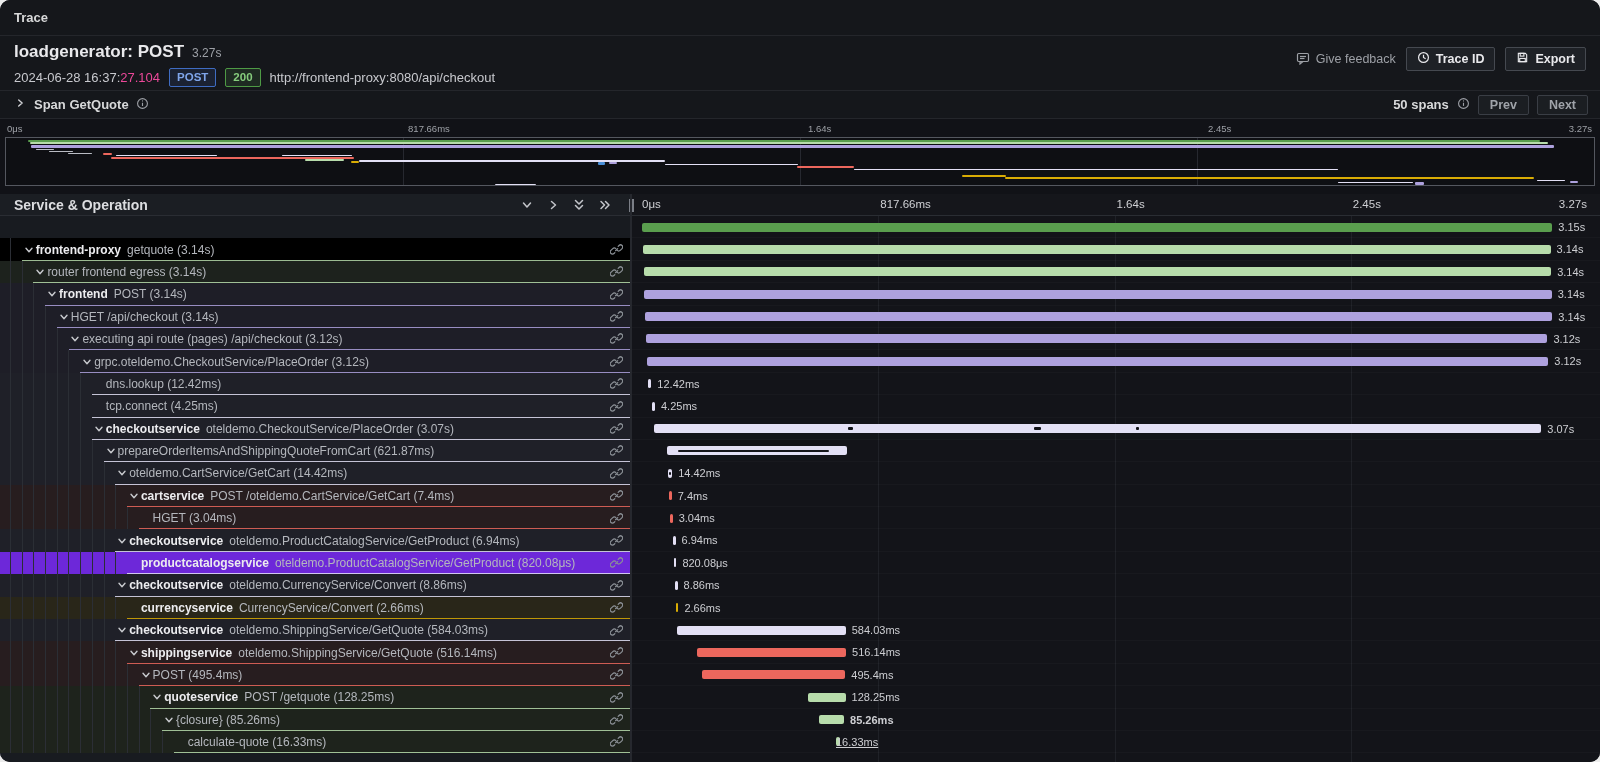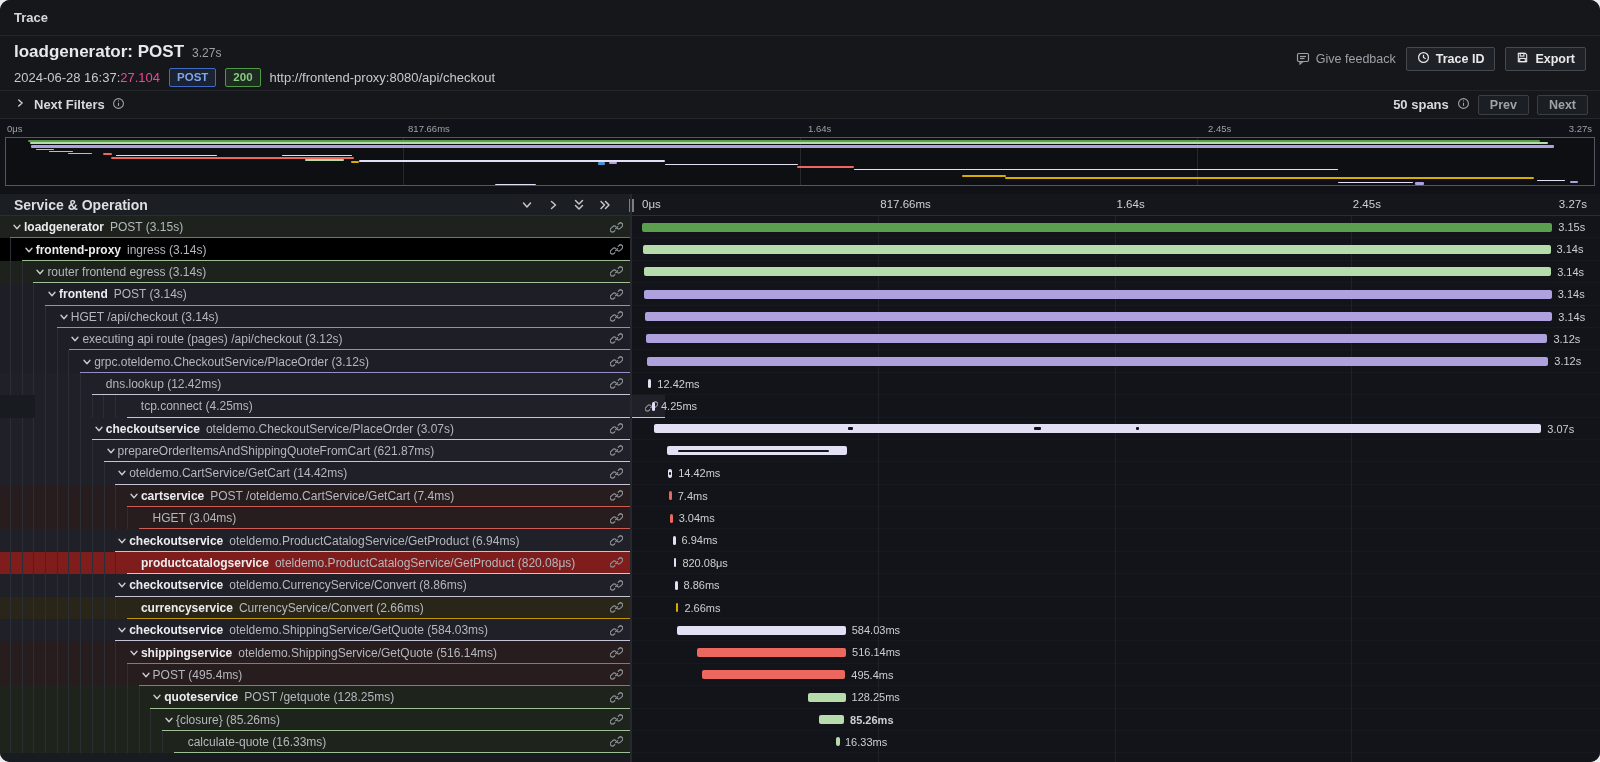--- a/index.html
+++ b/index.html
@@ -108,21 +108,21 @@
             </svg></span>
         <span>Export</span>
       </button>
     </div>
   </div>
 
   <div class="filters">
     <span><svg width="12" height="12" viewBox="0 0 14 14" fill="none" stroke="#d0d1d5" stroke-width="1.6" stroke-linecap="round" stroke-linejoin="round">
           <polyline points="5.5,3.5 9.5,7 5.5,10.5"></polyline>
         </svg></span>
-    <span class="lbl">Next Filters</span>
+    <span class="lbl">Span GetQuote</span>
     <span><svg width="13" height="13" viewBox="0 0 14 14" fill="none" stroke="#9da0a6" stroke-width="1.2">
           <circle cx="7" cy="7" r="5.3"></circle>
           <line x1="7" y1="6.2" x2="7" y2="9.6"></line>
           <circle cx="7" cy="4.2" r="0.6" fill="#9da0a6" stroke="none"></circle>
         </svg></span>
     <span class="filters-right">
       <span class="spancount">50 spans</span>
       <span><svg width="13" height="13" viewBox="0 0 14 14" fill="none" stroke="#9da0a6" stroke-width="1.2">
             <circle cx="7" cy="7" r="5.3"></circle>
             <line x1="7" y1="6.2" x2="7" y2="9.6"></line>
@@ -215,50 +215,35 @@
     </div>
 
   <div class="rows">
     <div class="left-bg"></div>
     <div class="grid-overlay">
         <div class="gridline" style="left: 246.296px;"></div>
         <div class="gridline" style="left: 482.5px;"></div>
         <div class="gridline" style="left: 718.75px;"></div>
       </div>
   <div class="row">
-        <div class="row-left" style="background: rgb(29, 34, 29);">
-          <span class="chev">
-            <svg width="10" height="10" viewBox="0 0 10 10" fill="none">
-              <polyline points="2,3.2 5,6.8 8,3.2" stroke="#c7c9cd" stroke-width="1.4" stroke-linecap="round" stroke-linejoin="round"></polyline>
-            </svg>
-          </span>
-          <span class="svc">loadgenerator</span>
-          <span class="op">POST (3.15s)</span>
-          <div class="row-underline" style="left: 10px; background: rgb(90, 158, 78);"></div>
-          <span class="link"><svg width="13" height="13" viewBox="0 0 14 14" fill="none" stroke="#8b9096" stroke-width="1.3" stroke-linecap="round">
-              <path d="M6 8.3 L8.3 6"></path>
-              <path d="M5.2 10.4 l-0.9 0.9 a2.3 2.3 0 0 1 -3.3 -3.3 l2 -2 a2.3 2.3 0 0 1 3.3 0"></path>
-              <path d="M8.8 3.6 l0.9 -0.9 a2.3 2.3 0 0 1 3.3 3.3 l-2 2 a2.3 2.3 0 0 1 -3.3 0"></path>
-            </svg></span>
-        </div>
         <div class="row-right">
           <div class="bar" style="left: 10px; width: 910.321px; background: rgb(90, 158, 78);"></div>
           <span class="bar-label" style="left: 926.321px;">3.15s</span>
         </div>
       </div>
       <div class="row">
         <div class="row-left" style="background: #000000;">
           <div class="spacer"></div>
           <span class="chev">
             <svg width="10" height="10" viewBox="0 0 10 10" fill="none">
               <polyline points="2,3.2 5,6.8 8,3.2" stroke="#c7c9cd" stroke-width="1.4" stroke-linecap="round" stroke-linejoin="round"></polyline>
             </svg>
           </span>
           <span class="svc">frontend-proxy</span>
-          <span class="op">ingress (3.14s)</span>
+          <span class="op">getquote (3.14s)</span>
           <div class="row-underline" style="left: 21.7px; background: rgb(183, 220, 171);"></div>
           <span class="link"><svg width="13" height="13" viewBox="0 0 14 14" fill="none" stroke="#8b9096" stroke-width="1.3" stroke-linecap="round">
               <path d="M6 8.3 L8.3 6"></path>
               <path d="M5.2 10.4 l-0.9 0.9 a2.3 2.3 0 0 1 -3.3 -3.3 l2 -2 a2.3 2.3 0 0 1 3.3 0"></path>
               <path d="M8.8 3.6 l0.9 -0.9 a2.3 2.3 0 0 1 3.3 3.3 l-2 2 a2.3 2.3 0 0 1 -3.3 0"></path>
             </svg></span>
         </div>
         <div class="row-right">
           <div class="bar" style="left: 11.156px; width: 907.431px; background: rgb(183, 220, 171);"></div>
           <span class="bar-label" style="left: 924.587px;">3.14s</span>
@@ -402,21 +387,21 @@
               <path d="M5.2 10.4 l-0.9 0.9 a2.3 2.3 0 0 1 -3.3 -3.3 l2 -2 a2.3 2.3 0 0 1 3.3 0"></path>
               <path d="M8.8 3.6 l0.9 -0.9 a2.3 2.3 0 0 1 3.3 3.3 l-2 2 a2.3 2.3 0 0 1 -3.3 0"></path>
             </svg></span>
         </div>
         <div class="row-right">
           <div class="bar" style="left: 15.7798px; width: 3.58927px; background: rgb(227, 224, 245);"></div>
           <span class="bar-label" style="left: 25.3691px;">12.42ms</span>
         </div>
       </div>
       <div class="row">
-        <div class="row-left" style="background: rgb(31, 32, 40); margin-left: 35px;">
+        <div class="row-left" style="background: rgb(31, 32, 40);">
           <div class="spacer"></div>
           <div class="spacer"></div>
           <div class="spacer"></div>
           <div class="spacer"></div>
           <div class="spacer"></div>
           <div class="spacer"></div>
           <div class="spacer"></div>
           <span class="chev"></span>
           <span class="op">tcp.connect (4.25ms)</span>
           <div class="row-underline" style="left: 91.9px; background: rgb(227, 224, 245);"></div>
@@ -606,21 +591,21 @@
               <path d="M5.2 10.4 l-0.9 0.9 a2.3 2.3 0 0 1 -3.3 -3.3 l2 -2 a2.3 2.3 0 0 1 3.3 0"></path>
               <path d="M8.8 3.6 l0.9 -0.9 a2.3 2.3 0 0 1 3.3 3.3 l-2 2 a2.3 2.3 0 0 1 -3.3 0"></path>
             </svg></span>
         </div>
         <div class="row-right">
           <div class="bar" style="left: 40.922px; width: 2.6px; background: rgb(227, 224, 245);"></div>
           <span class="bar-label" style="left: 49.522px;">6.94ms</span>
         </div>
       </div>
       <div class="row">
-        <div class="row-left" style="background: #7f1d1d;">
+        <div class="row-left" style="background: #6d28d9;">
           <div class="spacer"></div>
           <div class="spacer"></div>
           <div class="spacer"></div>
           <div class="spacer"></div>
           <div class="spacer"></div>
           <div class="spacer"></div>
           <div class="spacer"></div>
           <div class="spacer"></div>
           <div class="spacer"></div>
           <div class="spacer"></div>
@@ -874,19 +859,19 @@
           <span class="op">calculate-quote (16.33ms)</span>
           <div class="row-underline" style="left: 173.8px; background: rgb(183, 220, 171);"></div>
           <span class="link"><svg width="13" height="13" viewBox="0 0 14 14" fill="none" stroke="#8b9096" stroke-width="1.3" stroke-linecap="round">
               <path d="M6 8.3 L8.3 6"></path>
               <path d="M5.2 10.4 l-0.9 0.9 a2.3 2.3 0 0 1 -3.3 -3.3 l2 -2 a2.3 2.3 0 0 1 3.3 0"></path>
               <path d="M8.8 3.6 l0.9 -0.9 a2.3 2.3 0 0 1 3.3 3.3 l-2 2 a2.3 2.3 0 0 1 -3.3 0"></path>
             </svg></span>
         </div>
         <div class="row-right">
           <div class="bar" style="left: 203.624px; width: 4.71922px; background: rgb(183, 220, 171);"></div>
-          <span class="bar-label" style="left: 213px;">16.33ms</span>
+          <span class="bar-label" style="left: 204px; text-decoration: underline;">16.33ms</span>
         </div>
       </div>
     </div>
   <div class="panel-divider"></div>
 
 </div>
 
 </body></html>

